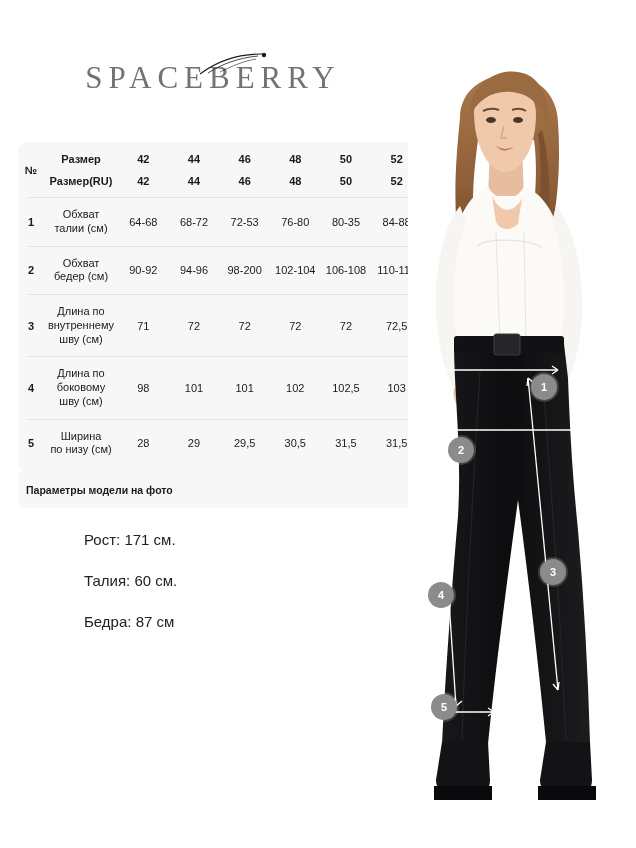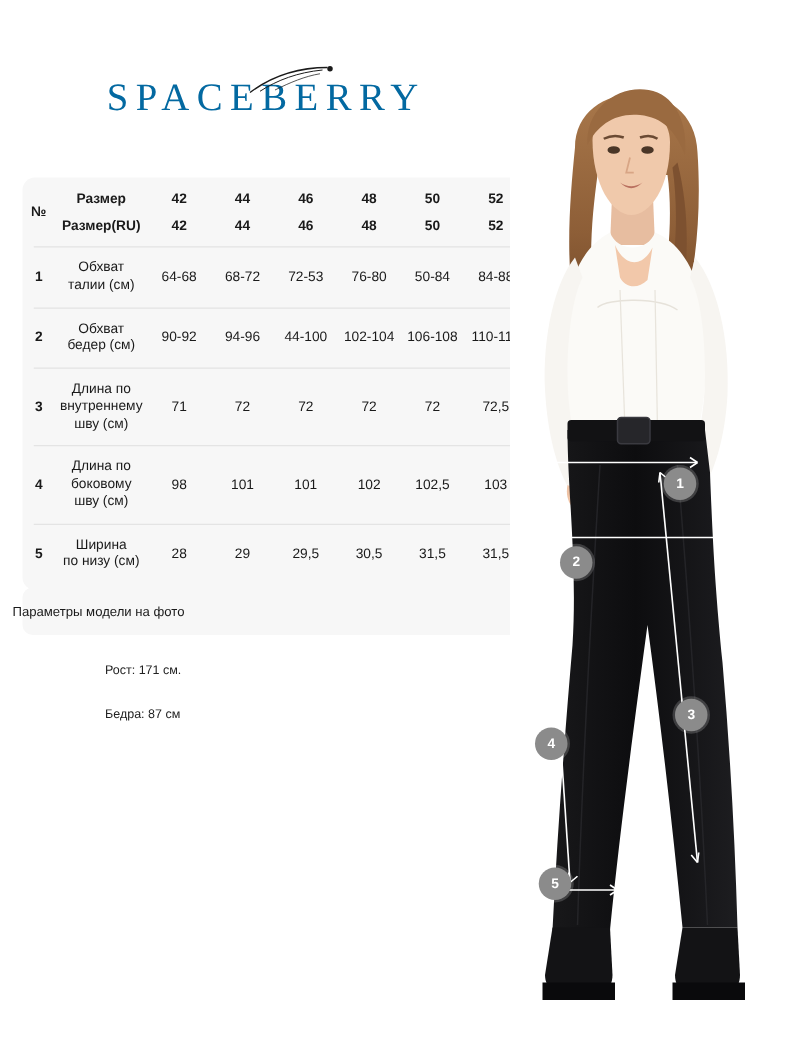--- a/index.html
+++ b/index.html
@@ -21,21 +21,21 @@
     position: absolute;
     left: 0;
     top: 60px;
     width: 420px;
     text-align: center;
   }
   .brand-word {
     font-family: "Liberation Serif", serif;
     font-size: 31px;
     letter-spacing: 6px;
-    color: #0369a1;
+    color: #737373;
     font-weight: 400;
     padding-left: 6px;
   }
   .brand-swoosh {
     position: absolute;
     left: 198px;
     top: -8px;
     width: 78px;
     height: 24px;
   }
@@ -96,35 +96,35 @@
     position: absolute;
     left: 18px;
     top: 470px;
     width: 404px;
     height: 38px;
     background: #f7f7f7;
     border-radius: 8px;
   }
   .params-title {
     position: absolute;
-    left: 10px;
+    left: 26px;
     top: 484px;
     font-size: 10.5px;
-    font-weight: normal;
+    font-weight: bold;
     color: #1a1a1a;
   }
   .params-list {
     position: absolute;
     left: 44px;
     top: 515px;
     width: 330px;
   }
   .params-list li {
     list-style: none;
-    font-size: 10px;
+    font-size: 15px;
     color: #222;
     margin: 0 0 24px 0;
   }
 
   
   .photo {
     position: absolute;
     left: 408px;
     top: 0;
     width: 228px;
@@ -201,36 +201,36 @@
           </td>
         </tr>
 
       <tr>
         <td class="rownum">1</td>
         <td class="rowlabel">Обхват<br>талии (см)</td>
         <td>64-68</td>
         <td>68-72</td>
         <td>72-53</td>
         <td>76-80</td>
-        <td>50-84</td>
+        <td>80-35</td>
         <td>84-88</td>
       </tr>
 
       <tr class="sep">
           <td colspan="8">
             <hr>
           </td>
         </tr>
 
       <tr>
         <td class="rownum">2</td>
         <td class="rowlabel">Обхват<br>бедер (см)</td>
         <td>90-92</td>
         <td>94-96</td>
-        <td>44-100</td>
+        <td>98-200</td>
         <td>102-104</td>
         <td>106-108</td>
         <td>110-112</td>
       </tr>
 
       <tr class="sep">
           <td colspan="8">
             <hr>
           </td>
         </tr>
@@ -280,20 +280,21 @@
         <td>31,5</td>
       </tr>
     </tbody>
   </table>
 </div>
 
 <div class="params-card"></div>
 <div class="params-title">Параметры модели на фото</div>
 <ul class="params-list">
   <li>Рост: 171 см.</li>
+  <li>Талия: 60 см.</li>
   <li>Бедра: 87 см</li>
 </ul>
 
 <div class="photo">
   <svg width="228" height="848" viewBox="0 0 228 848">
     <defs>
       <linearGradient id="hairG" x1="0" y1="0" x2="0" y2="1">
         <stop offset="0%" stop-color="#a8774a"></stop>
         <stop offset="60%" stop-color="#8d5e37"></stop>
         <stop offset="100%" stop-color="#6f4626"></stop>

